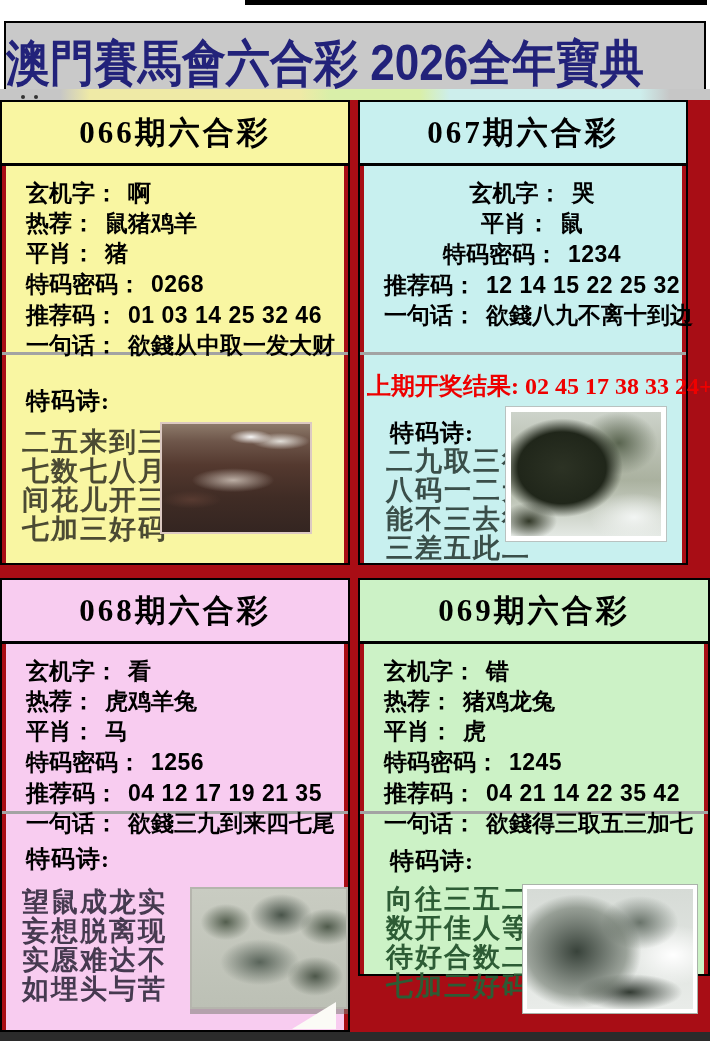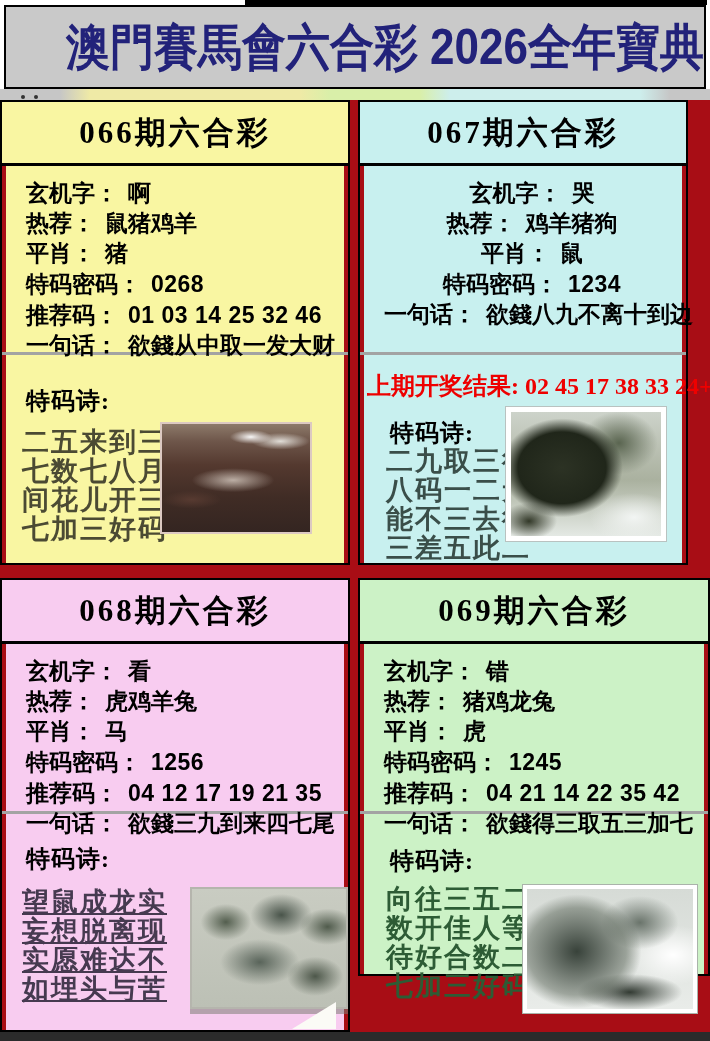--- a/index.html
+++ b/index.html
@@ -3,22 +3,22 @@
 <meta charset="utf-8">
 <style>
   * { box-sizing: border-box; margin: 0; padding: 0; }
   html,body { width:710px; height:1041px; }
   body { position:relative; background:#ffffff; overflow:hidden;
          font-family:"Liberation Serif", serif; }
   .abs { position:absolute; }
 
   
   #top-artifact { left:245px; top:0; width:462px; height:5px; background:#000; }
-  #title-box { left:4px; top:5px; width:702px; height:84px; background:#c9c9c9;
-               border:2px solid #000; display:flex; align-items:center; justify-content:flex-end; }
+  #title-box { left:4px; top:21px; width:702px; height:84px; background:#c9c9c9;
+               border:2px solid #000; display:flex; align-items:center; justify-content:flex-start; }
   #title-text { font-family:"Liberation Sans", sans-serif; font-weight:bold;
                 font-size:44px; color:#22227a; white-space:nowrap;
                 transform:scaleY(1.12); letter-spacing:0px; }
   #under-strip { left:0; top:89px; width:710px; height:11px;
       background:linear-gradient(90deg,#c6c6c6 0 60px,#efeaa6 90px 300px,#d9efa9 330px 420px,#cdeeec 450px 640px,#c6c6c6 670px); }
   .dot { width:4px; height:4px; background:#333; border-radius:50%; }
   #dot1 { left:21px; top:95px; } #dot2 { left:34px; top:95px; }
 
   
   #grid { left:0; top:100px; width:710px; height:932px; background:#a80d15; }
@@ -43,21 +43,21 @@
   .row { font-size:23px; font-weight:bold; line-height:30px; white-space:nowrap; color:#000; }
   .row .lbl { margin-right:10px; }
   .num { font-family:"Liberation Sans", sans-serif; font-size:23px; letter-spacing:0.5px; }
   .poem { position:absolute; left:0; right:0; bottom:0;
           box-shadow:inset 4px 0 0 #a80d15, inset -4px 0 0 #a80d15; }
   .r1 .poem { top:253px; }
   .r2 .poem { top:234px; }
   .ptitle { position:absolute; font-size:24px; font-weight:bold; color:#000; letter-spacing:1px; }
   .plines { position:absolute; font-size:27px; font-weight:bold; line-height:29px; letter-spacing:2px; }
   #p066 .plines { color:#4b4a33; } #p067 .plines { color:#3a4e49; }
-  #p068 .plines { color:#463a50;text-decoration:underline; } #p069 .plines { color:#2d5c35; }
+  #p068 .plines { color:#463a50; } #p069 .plines { color:#2d5c35; }
   .result { position:absolute; left:7px; top:15px; font-size:24px; font-weight:bold;
             color:#ee0000; white-space:nowrap; letter-spacing:0px; }
 
   
   #p066 .ptitle { left:24px; top:30px; } #p066 .plines { left:20px; top:73px; }
   #p067 .ptitle { left:30px; top:62px; } #p067 .plines { left:26px; top:92px; }
   #p068 .ptitle { left:24px; top:29px; } #p068 .plines { left:20px; top:74px; }
   #p069 .ptitle { left:30px; top:31px; } #p069 .plines { left:26px; top:71px; }
 
   
@@ -132,23 +132,23 @@
       <div class="art" id="img066"></div>
     </div>
   </div>
 
   <div class="abs" id="vdiv"></div>
 
   <div class="panel r1" id="p067">
     <div class="hdr">067期六合彩</div>
     <div class="info">
       <div class="row"><span class="lbl">玄机字：</span><span>哭</span></div>
-      <div class="row"><span class="lbl">热荐：</span><span>鸡羊猪狗</span></div>
       <div class="row"><span class="lbl">平肖：</span><span>鼠</span></div>
       <div class="row"><span class="lbl">特码密码：</span><span class="num">1234</span></div>
+      <div class="row"><span class="lbl">推荐码：</span><span class="num">12 14 15 22 25 32</span></div>
       <div class="row"><span class="lbl">一句话：</span><span>欲錢八九不离十到边</span></div>
     </div>
     <div class="poem">
       <div class="result">上期开奖结果: 02 45 17 38 33 24+05</div>
       <div class="ptitle">特码诗:</div>
       <div class="plines">
         <div>二九取三得</div>
         <div>八码一二无</div>
         <div>能不三去得</div>
         <div>三差五此二</div>

